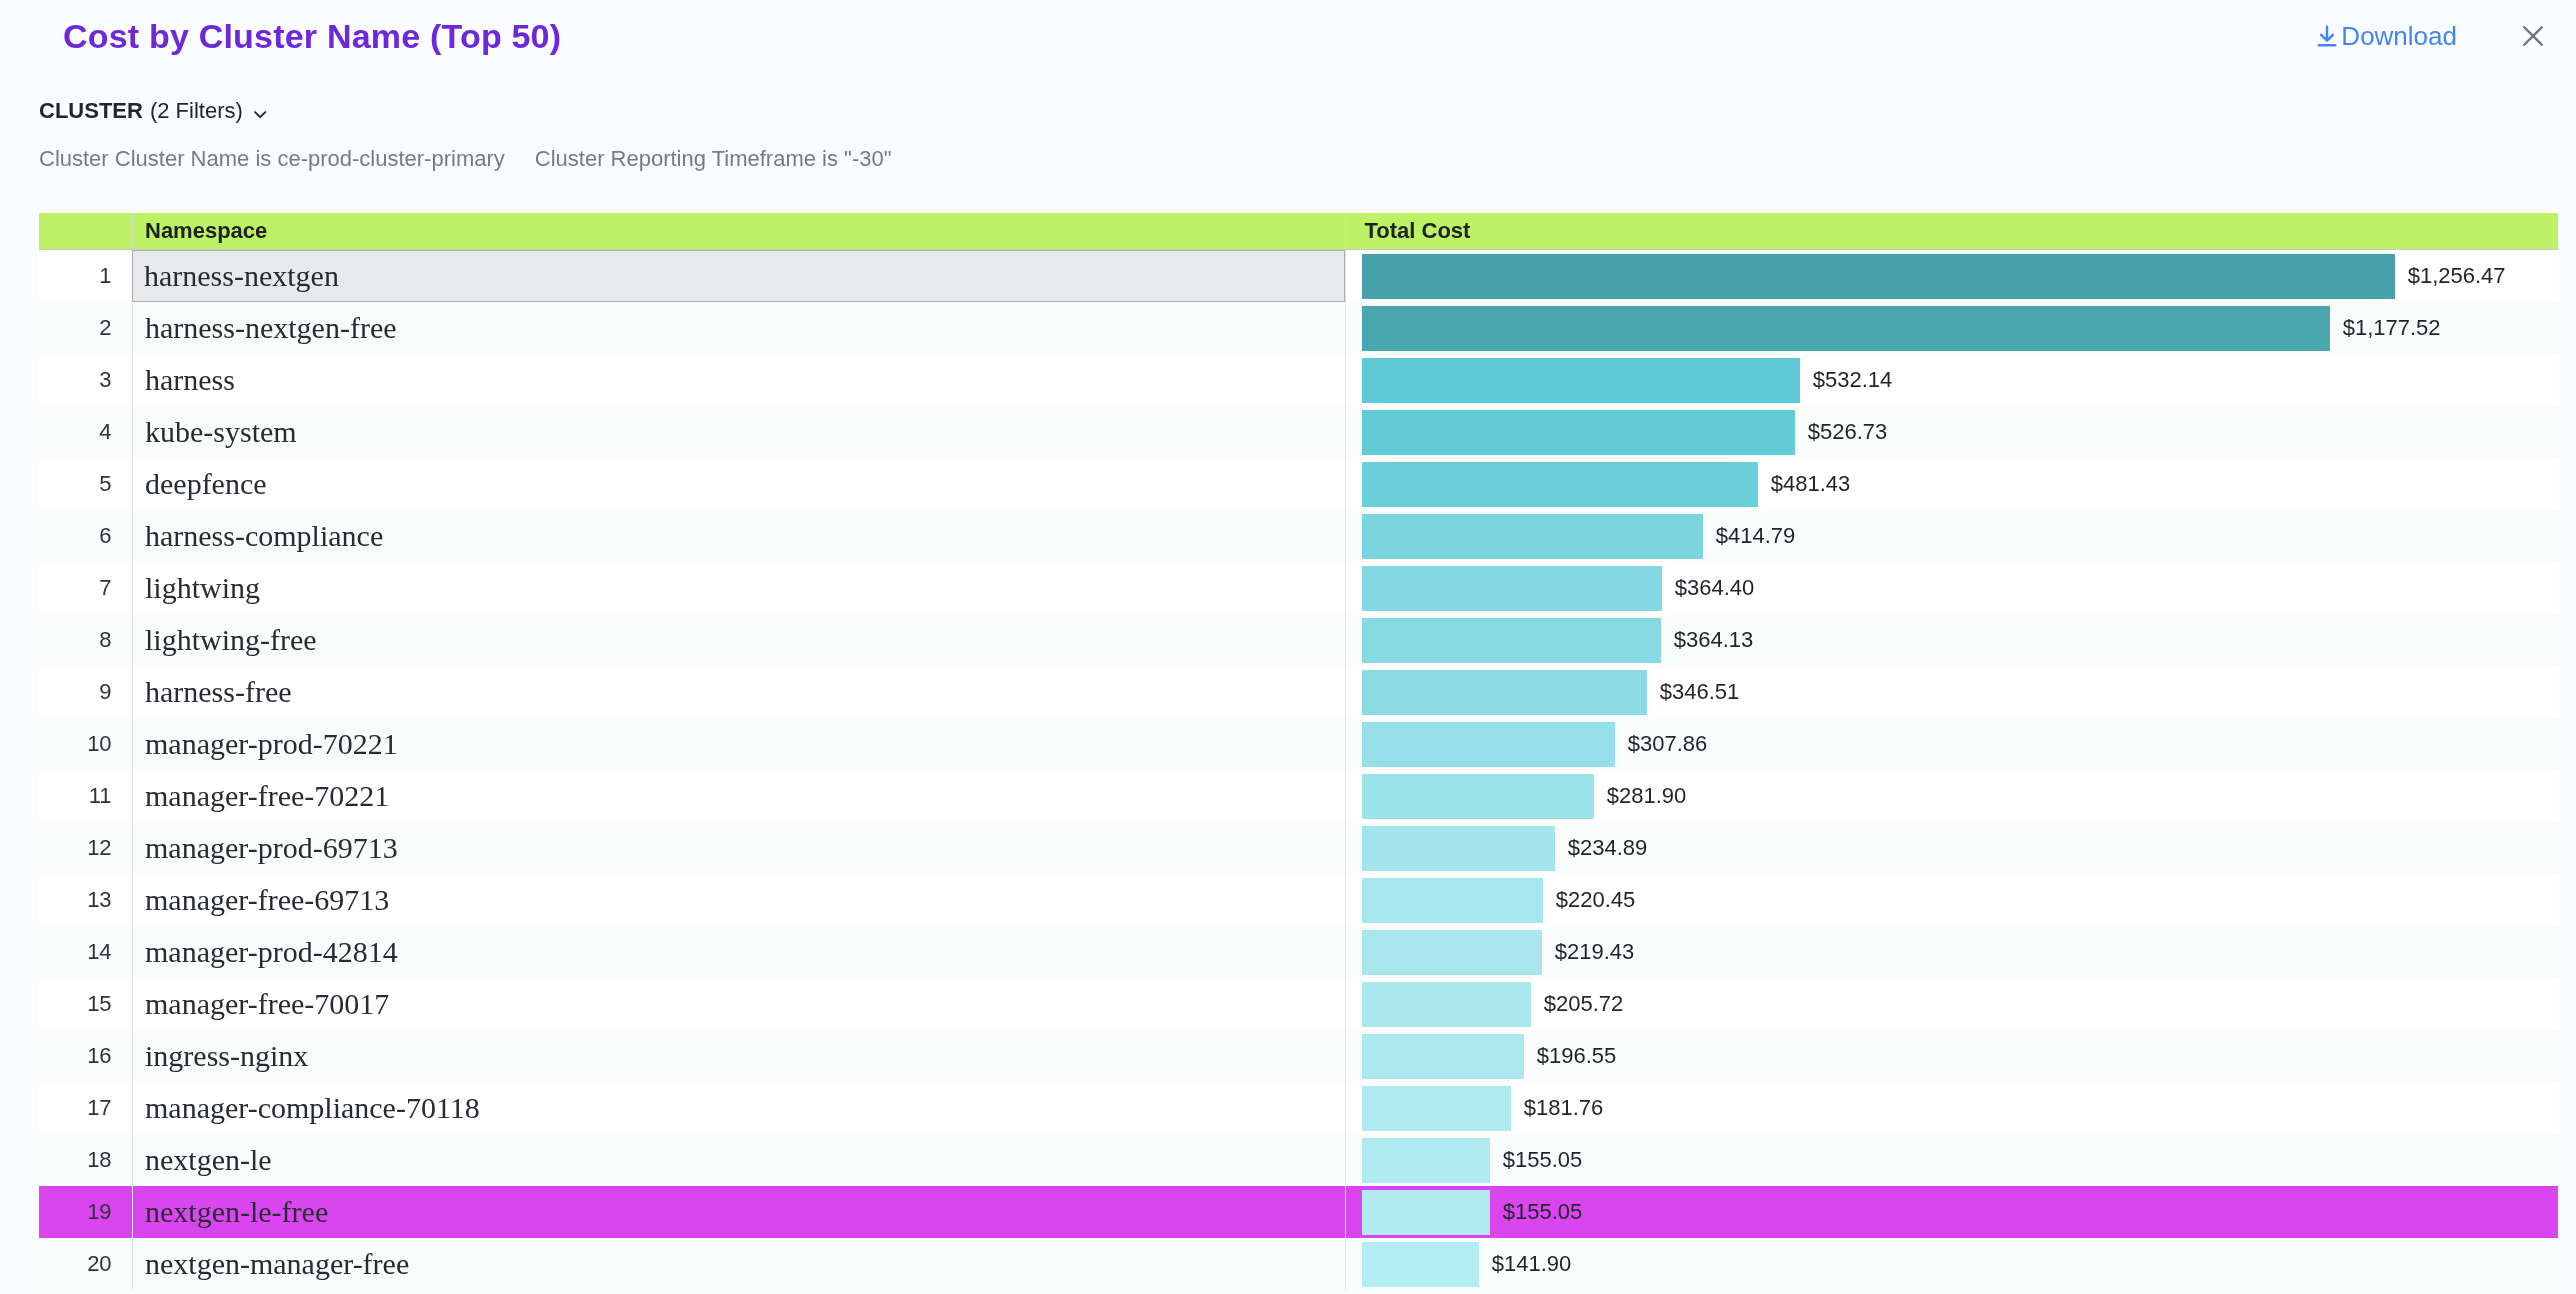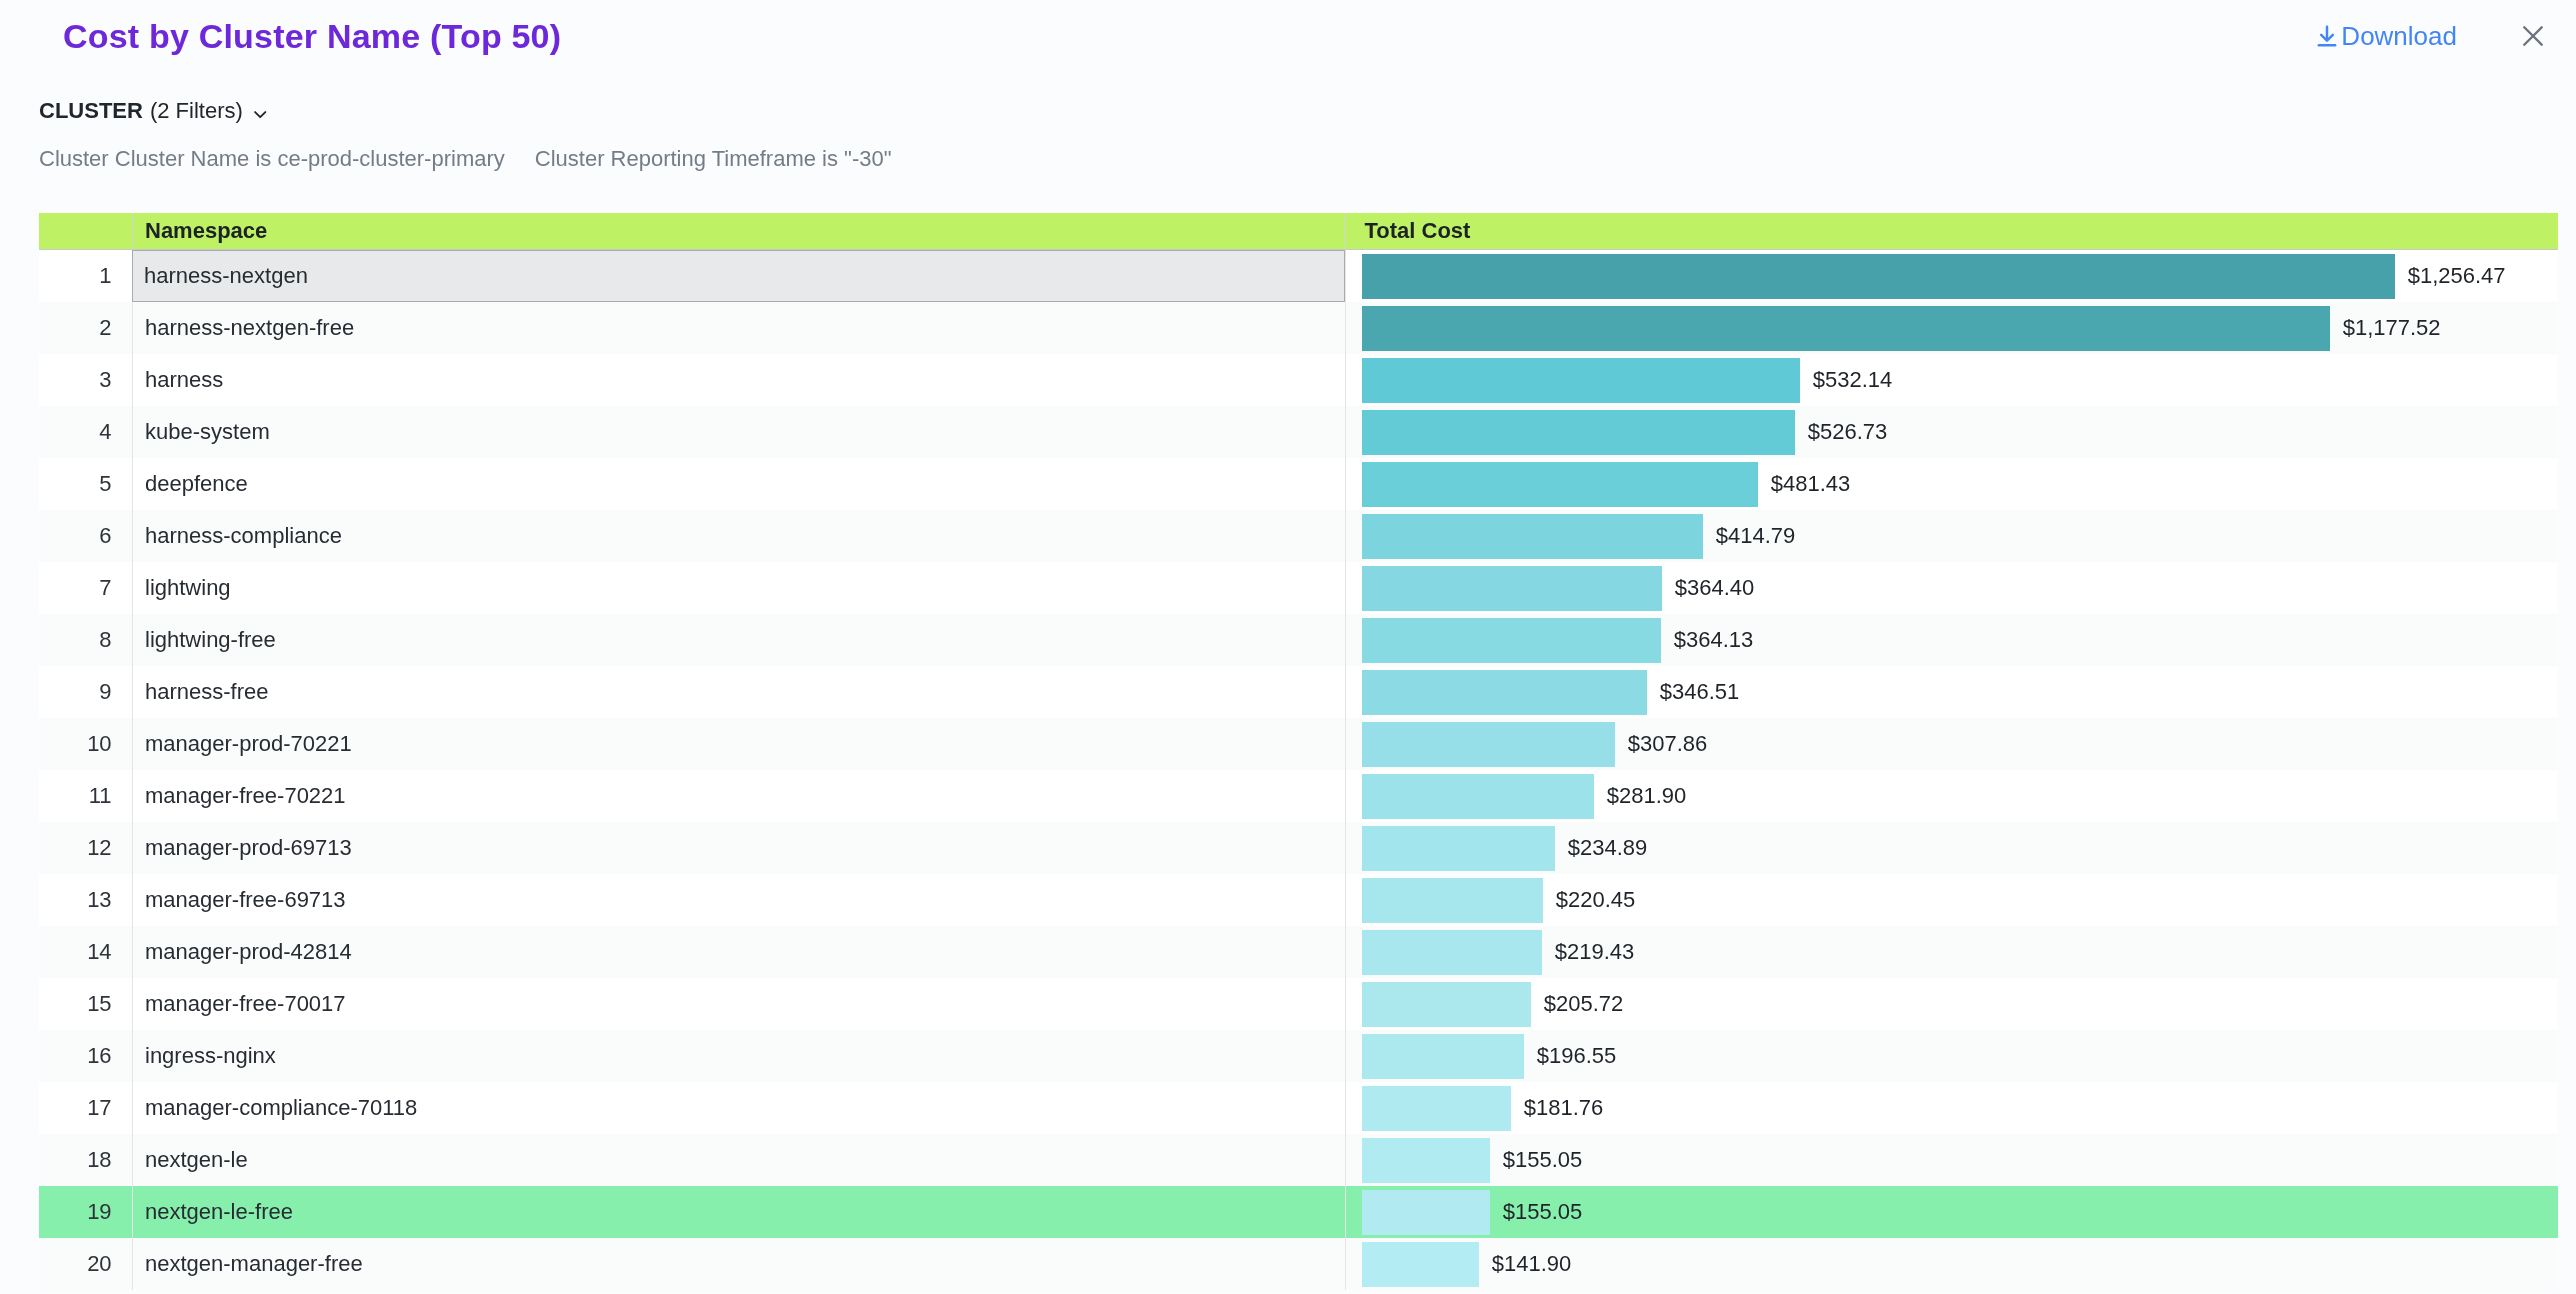--- a/index.html
+++ b/index.html
@@ -44,24 +44,24 @@
     font-size:22px; font-weight:700; color:#1d2227;
   }
   .th-ns{ padding-left:12px; border-left:1.9px solid #d4d6d9; }
   .th-cost{ padding-left:18.5px; border-left:1.9px solid #d4d6d9; }
 
   .row{
     display:grid; grid-template-columns:93px 1213px 1213px;
     height:52px; background:#ffffff;
   }
   .row:nth-child(even){ background:#fafbfb; }
-  .row.hovered{ background:#86efac; }
+  .row.hovered{ background:#d946ef; }
   .cell{ display:flex; align-items:center; overflow:hidden; }
   .cell-num{ justify-content:flex-end; padding-right:20.4px; font-size:22px; color:#2f343a; }
-  .cell-ns{ padding-left:12px; font-size:22px; color:#272c33; border-left:0.9px solid #e3e5e7; }
+  .cell-ns{ padding-left:12px; font-size:30px; color:#272c33; border-left:0.9px solid #e3e5e7;font-family:Liberation Serif, serif; }
   .row.selected .cell-ns{
     background:#e8e9ea; border:0.9px solid #a9abae; padding-left:11px;
   }
   .cell-cost{ padding-left:15.7px; border-left:0.9px solid #e3e5e7; }
   .bar{ height:45px; flex:none; }
   .val{ margin-left:13px; font-size:22px; color:#1f242a; white-space:nowrap; }
 </style>
 </head>
 <body>
 

